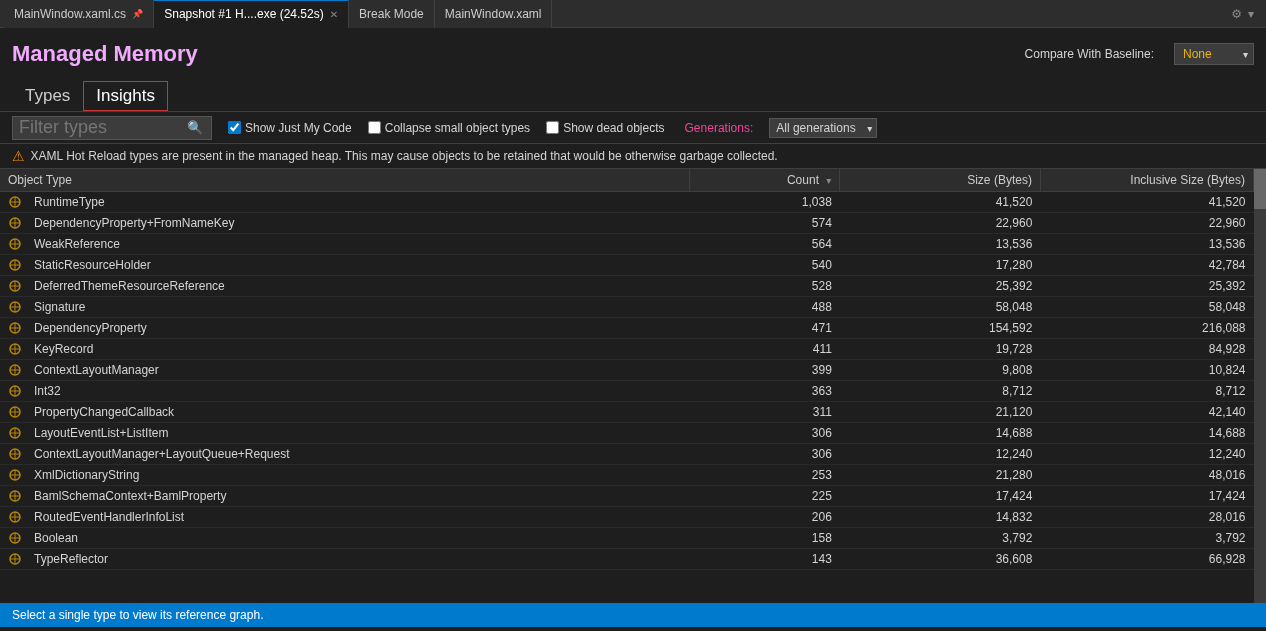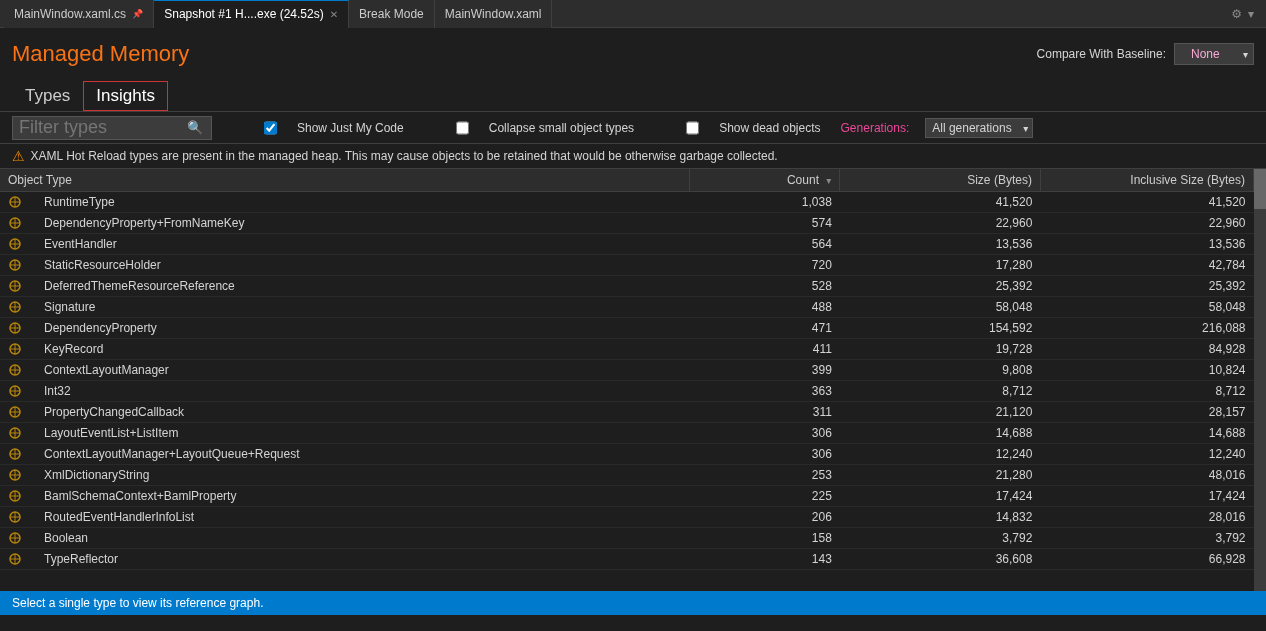--- a/index.html
+++ b/index.html
@@ -58,35 +58,35 @@
     .title-bar {
       display: flex;
       align-items: center;
       justify-content: space-between;
       background: #1e1e1e;
       padding: 8px 12px;
       height: 52px;
     }
     .page-title {
       font-size: 22px;
-      font-weight: 400;
-      color: #f97316;
+      font-weight: 700;
+      color: #f0abfc;
     }
     .compare-baseline {
       display: flex;
       align-items: center;
-      gap: 8px;
+      gap: 20px;
       font-size: 12px;
       color: #d4d4d4;
     }
     .compare-dropdown {
       background: #3c3c3c;
       border: 1px solid #555;
-      color: #f9a8d4;
-      padding: 3px 24px 3px 16px;
+      color: #eab308;
+      padding: 3px 24px 3px 8px;
       font-size: 12px;
       appearance: none;
       cursor: pointer;
       min-width: 80px;
     }
     .dropdown-wrapper {
       position: relative;
       display: inline-block;
     }
     .dropdown-wrapper::after {
@@ -153,26 +153,26 @@
       height: 24px;
       display: flex;
       align-items: center;
       justify-content: center;
       color: #888;
       cursor: pointer;
       font-size: 13px;
     }
     .checkbox-label {
       display: flex;
-      gap: 20px;
+      align-items: center;
+      gap: 4px;
       cursor: pointer;
       color: #d4d4d4;
       font-size: 12px;
       white-space: nowrap;
-      margin-left: 36px;
     }
     .checkbox-label input[type=checkbox] {
       cursor: pointer;
       accent-color: #007acc;
     }
     .generations-label {
       color: #ec4899;
       font-size: 12px;
       margin-left: 4px;
     }
@@ -251,21 +251,21 @@
     }
     tbody td {
       padding: 3px 8px;
       color: #d4d4d4;
       font-size: 12px;
     }
     tbody td.right { text-align: right; }
     .obj-type-cell {
       display: flex;
       align-items: center;
-      gap: 22px;
+      gap: 12px;
     }
     .obj-icon {
       color: #b8860b;
       font-size: 14px;
       display: inline-flex;
       align-items: center;
     }
 
     
     .table-container::-webkit-scrollbar { width: 12px; }
@@ -275,21 +275,21 @@
     
     .status-bar {
       background: #007acc;
       height: 24px;
       display: flex;
       align-items: center;
       padding: 0 12px;
       font-size: 12px;
       color: #ffffff;
       position: absolute;
-      bottom: 16px;
+      bottom: 4px;
       width: 100%;
     }
 
     
     .table-scroll-outer {
       position: relative;
       height: calc(631px - 28px - 52px - 32px - 32px - 28px - 24px);
     }
     .right-scrollbar {
       position: absolute;
@@ -445,41 +445,41 @@
           <tr>
       <td>
         <div class="obj-type-cell">
           <span class="obj-icon">
             <svg width="14" height="14" viewBox="0 0 14 14">
               <circle cx="7" cy="7" r="5" fill="none" stroke="#b8860b" stroke-width="1.5"></circle>
               <line x1="7" y1="2" x2="7" y2="12" stroke="#b8860b" stroke-width="1"></line>
               <line x1="2" y1="7" x2="12" y2="7" stroke="#b8860b" stroke-width="1"></line>
             </svg>
           </span>
-          <span>EventHandler</span>
+          <span>WeakReference</span>
         </div>
       </td>
       <td class="right">564</td>
       <td class="right">13,536</td>
       <td class="right">13,536</td>
     </tr>
           <tr>
       <td>
         <div class="obj-type-cell">
           <span class="obj-icon">
             <svg width="14" height="14" viewBox="0 0 14 14">
               <circle cx="7" cy="7" r="5" fill="none" stroke="#b8860b" stroke-width="1.5"></circle>
               <line x1="7" y1="2" x2="7" y2="12" stroke="#b8860b" stroke-width="1"></line>
               <line x1="2" y1="7" x2="12" y2="7" stroke="#b8860b" stroke-width="1"></line>
             </svg>
           </span>
           <span>StaticResourceHolder</span>
         </div>
       </td>
-      <td class="right">720</td>
+      <td class="right">540</td>
       <td class="right">17,280</td>
       <td class="right">42,784</td>
     </tr>
           <tr>
       <td>
         <div class="obj-type-cell">
           <span class="obj-icon">
             <svg width="14" height="14" viewBox="0 0 14 14">
               <circle cx="7" cy="7" r="5" fill="none" stroke="#b8860b" stroke-width="1.5"></circle>
               <line x1="7" y1="2" x2="7" y2="12" stroke="#b8860b" stroke-width="1"></line>
@@ -586,21 +586,21 @@
               <circle cx="7" cy="7" r="5" fill="none" stroke="#b8860b" stroke-width="1.5"></circle>
               <line x1="7" y1="2" x2="7" y2="12" stroke="#b8860b" stroke-width="1"></line>
               <line x1="2" y1="7" x2="12" y2="7" stroke="#b8860b" stroke-width="1"></line>
             </svg>
           </span>
           <span>PropertyChangedCallback</span>
         </div>
       </td>
       <td class="right">311</td>
       <td class="right">21,120</td>
-      <td class="right">28,157</td>
+      <td class="right">42,140</td>
     </tr>
           <tr>
       <td>
         <div class="obj-type-cell">
           <span class="obj-icon">
             <svg width="14" height="14" viewBox="0 0 14 14">
               <circle cx="7" cy="7" r="5" fill="none" stroke="#b8860b" stroke-width="1.5"></circle>
               <line x1="7" y1="2" x2="7" y2="12" stroke="#b8860b" stroke-width="1"></line>
               <line x1="2" y1="7" x2="12" y2="7" stroke="#b8860b" stroke-width="1"></line>
             </svg>

